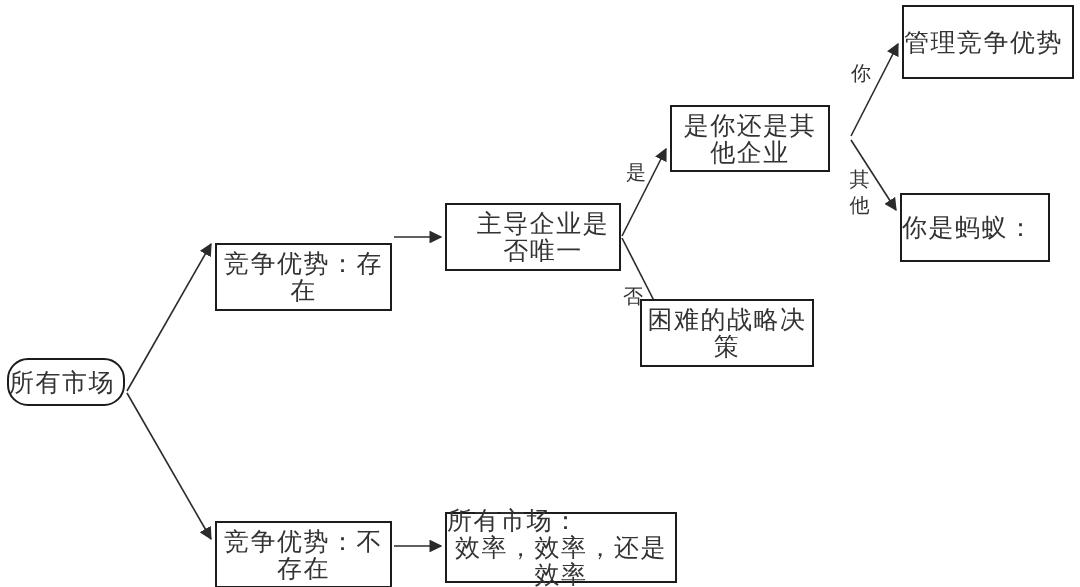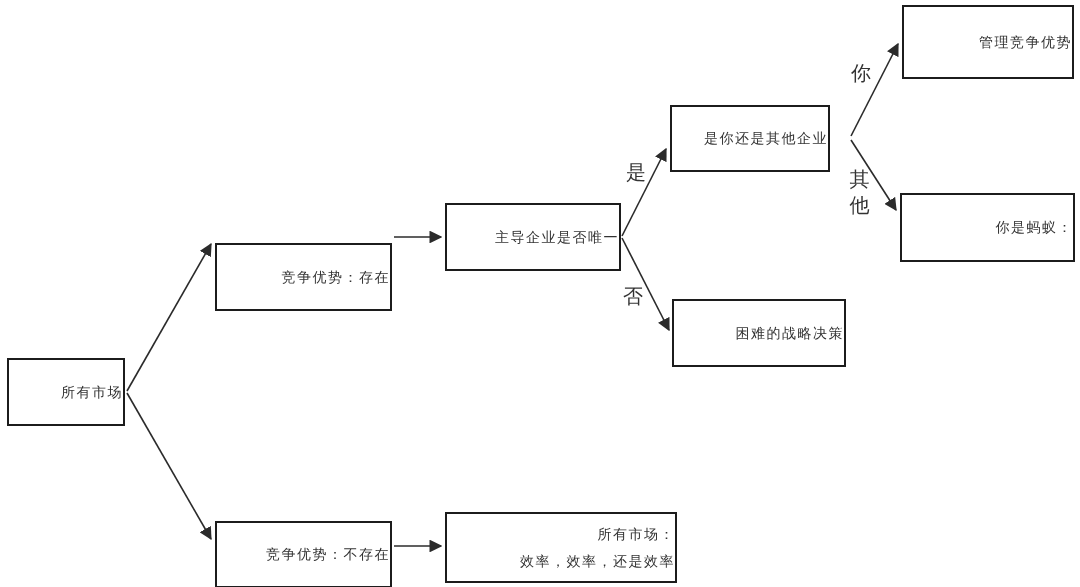--- a/index.html
+++ b/index.html
@@ -16,24 +16,24 @@
     color: #2f2f2f;
     overflow: hidden;
   }
   .node {
     position: absolute;
     box-sizing: border-box;
     border: 2px solid #1c1c1c;
     background: #ffffff;
     display: flex;
     flex-direction: column;
-    align-items: flex-end;
+    align-items: flex-start;
     justify-content: center;
     text-align: center;
-    font-size: 14px;
+    font-size: 25px;
     letter-spacing: 1.5px;
     line-height: 27px;
     color: #333333;
   }
   .edge-label {
     position: absolute;
     font-size: 20px;
     letter-spacing: 1px;
     line-height: 26px;
     color: #333333;
@@ -67,45 +67,45 @@
       <line x1="127" y1="393" x2="211" y2="539" marker-end="url(#arrowhead)"></line>
       <line x1="394" y1="237" x2="441" y2="237" marker-end="url(#arrowhead)"></line>
       <line x1="622" y1="236" x2="666" y2="149" marker-end="url(#arrowhead)"></line>
       <line x1="622" y1="238" x2="669" y2="330" marker-end="url(#arrowhead)"></line>
       <line x1="851" y1="136" x2="898" y2="44" marker-end="url(#arrowhead)"></line>
       <line x1="851" y1="140" x2="896" y2="210" marker-end="url(#arrowhead)"></line>
       <line x1="394" y1="546" x2="441" y2="546" marker-end="url(#arrowhead)"></line>
     </g>
   </svg>
 
-  <div class="node" style="left:7px; top:358px; width:118px; height:68px;">
+  <div class="node" style="left:7px; top:358px; width:118px; height:48px;border-radius:21px;">
     <span>所有市场</span>
   </div>
 
   <div class="node" style="left:215px; top:203px; width:177px; height:68px;margin-top:40px;">
     <span>竞争优势：存在</span>
   </div>
 
   <div class="node" style="left:445px; top:203px; width:176px; height:68px;padding-left:20px;">
     <span>主导企业是否唯一</span>
   </div>
 
   <div class="node" style="left:670px; top:105px; width:160px; height:67px;">
     <span>是你还是其他企业</span>
   </div>
 
   <div class="node" style="left:902px; top:5px; width:172px; height:74px;">
     <span>管理竞争优势</span>
   </div>
 
-  <div class="node" style="left:900px; top:193px; width:175px; height:69px;">
+  <div class="node" style="left:900px; top:193px; width:150px; height:69px;">
     <span>你是蚂蚁：</span>
   </div>
 
-  <div class="node" style="left:672px; top:299px; width:174px; height:68px;">
+  <div class="node" style="left:640px; top:299px; width:174px; height:68px;">
     <span>困难的战略决策</span>
   </div>
 
   <div class="node" style="left:215px; top:513px; width:177px; height:67px;margin-top:8px;">
     <span>竞争优势：不存在</span>
   </div>
 
   <div class="node" style="left:445px; top:512px; width:232px; height:71px;">
     <span>所有市场：</span>
     <span>效率，效率，还是效率</span>

